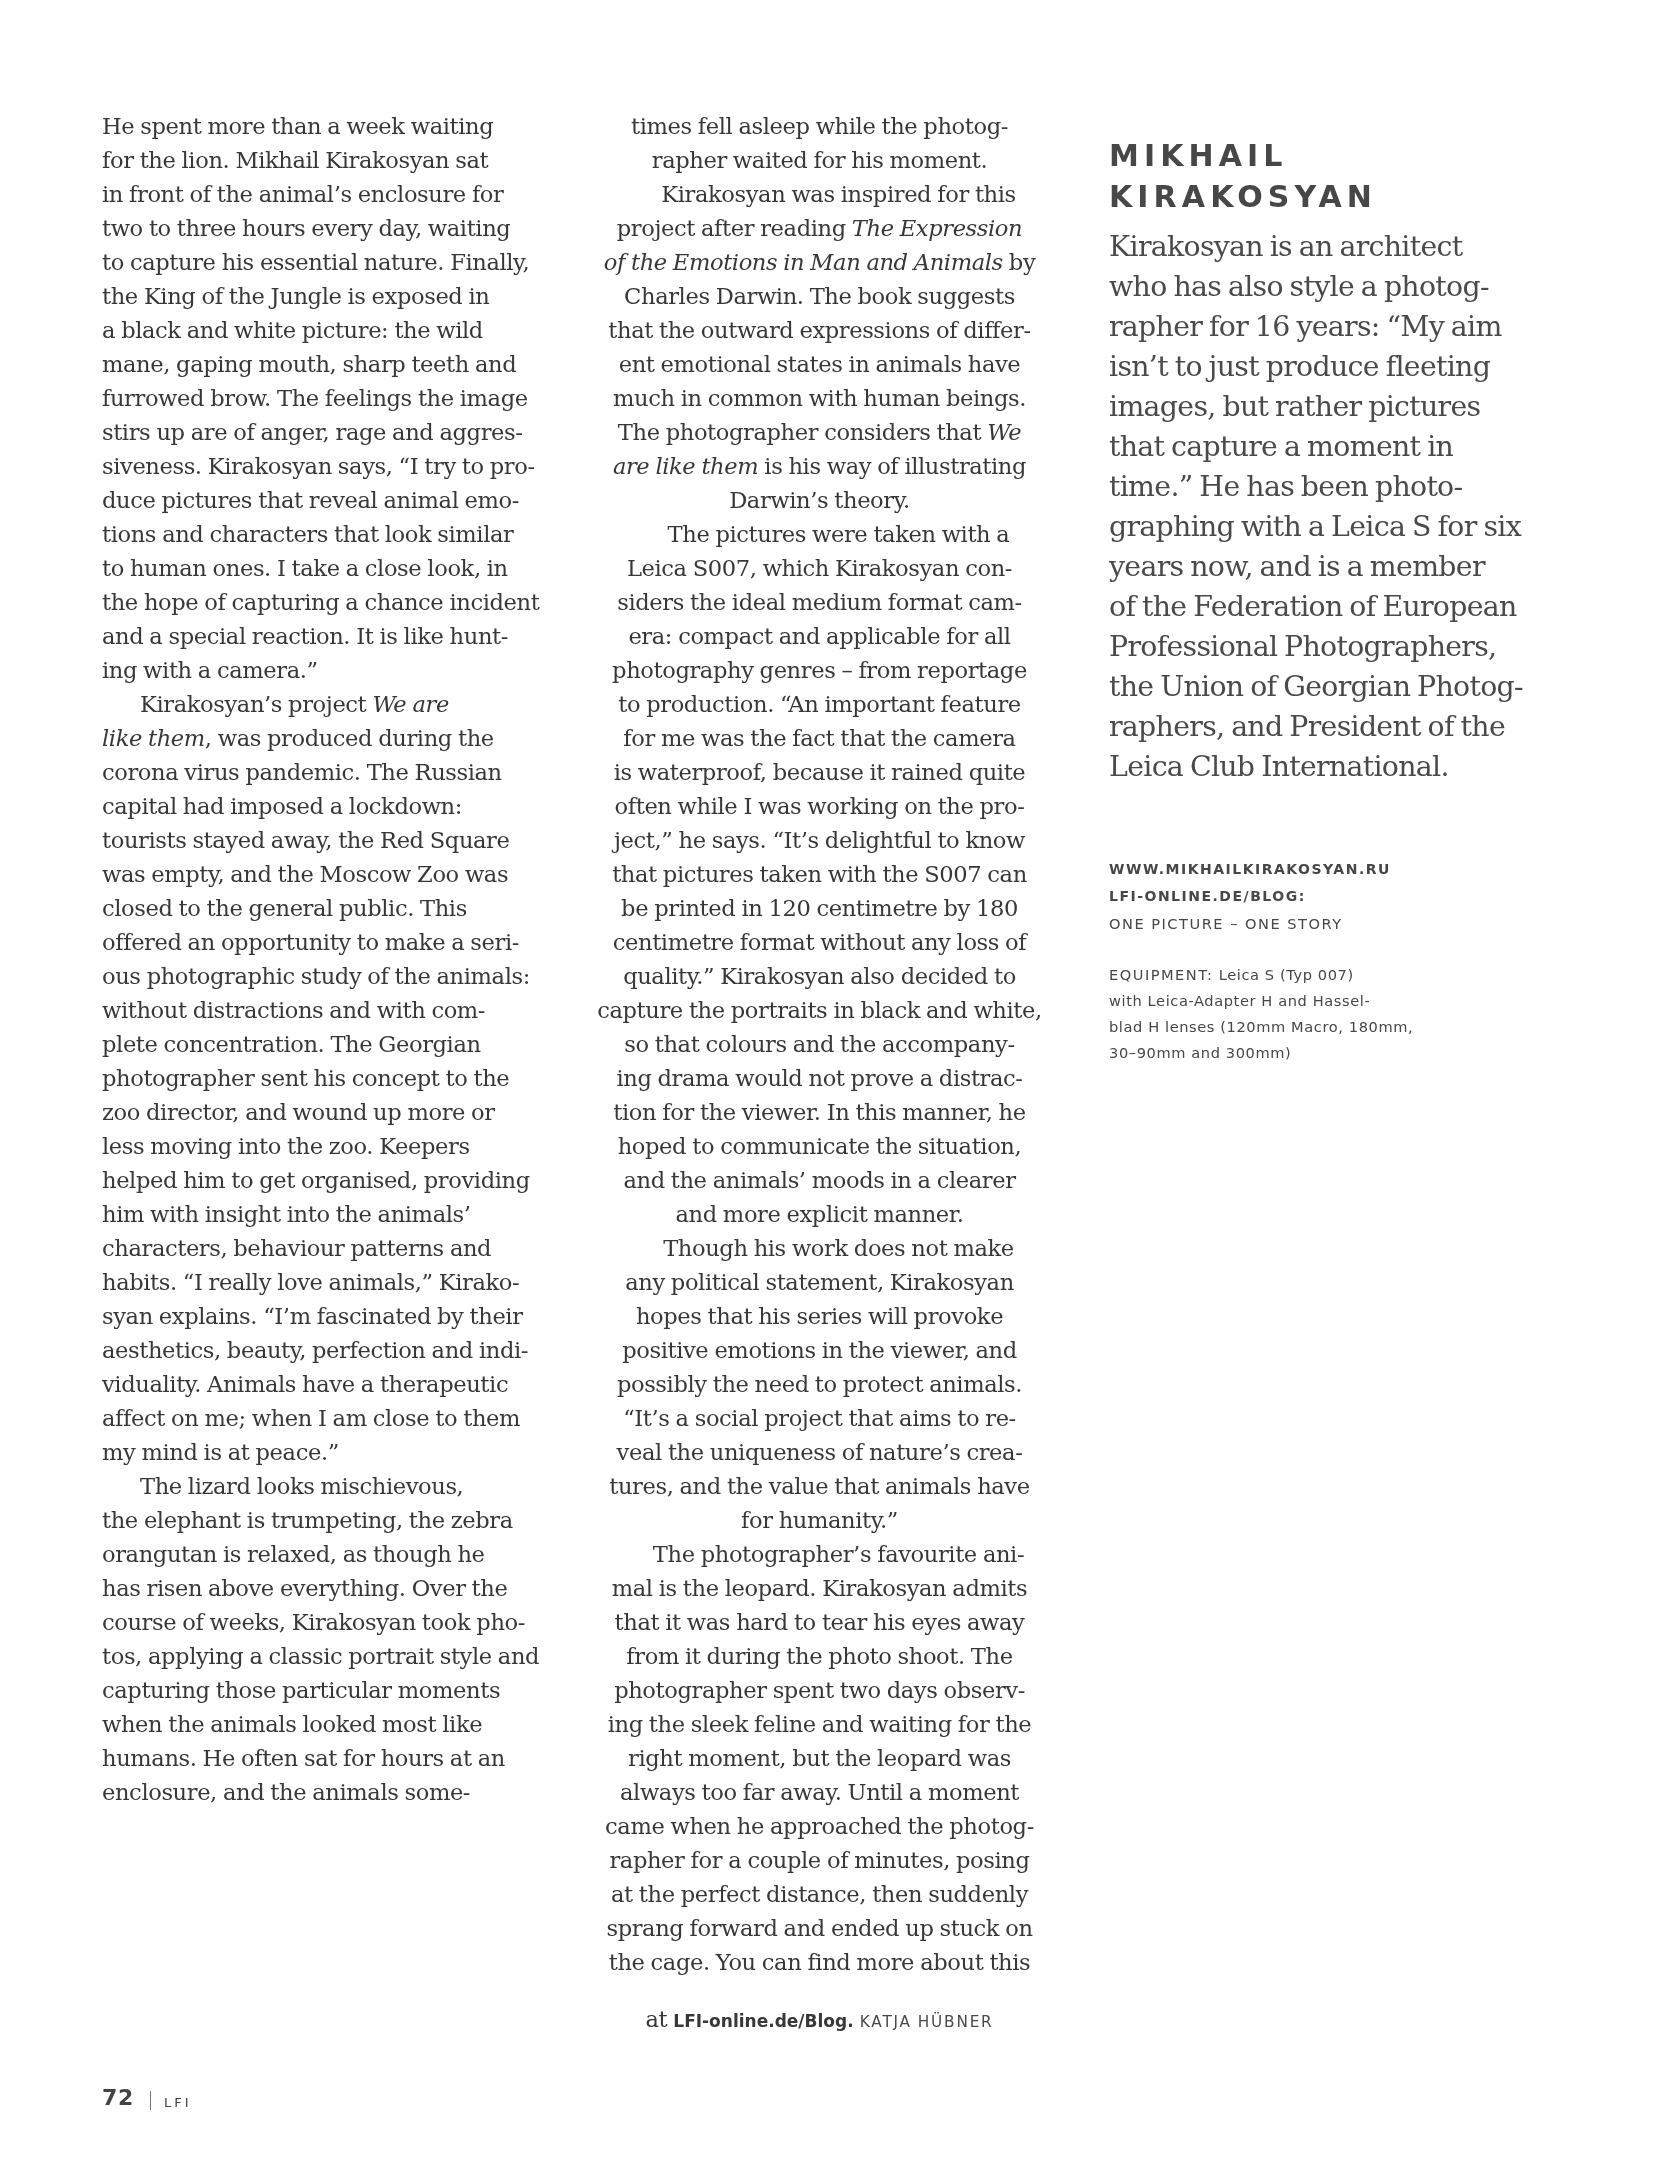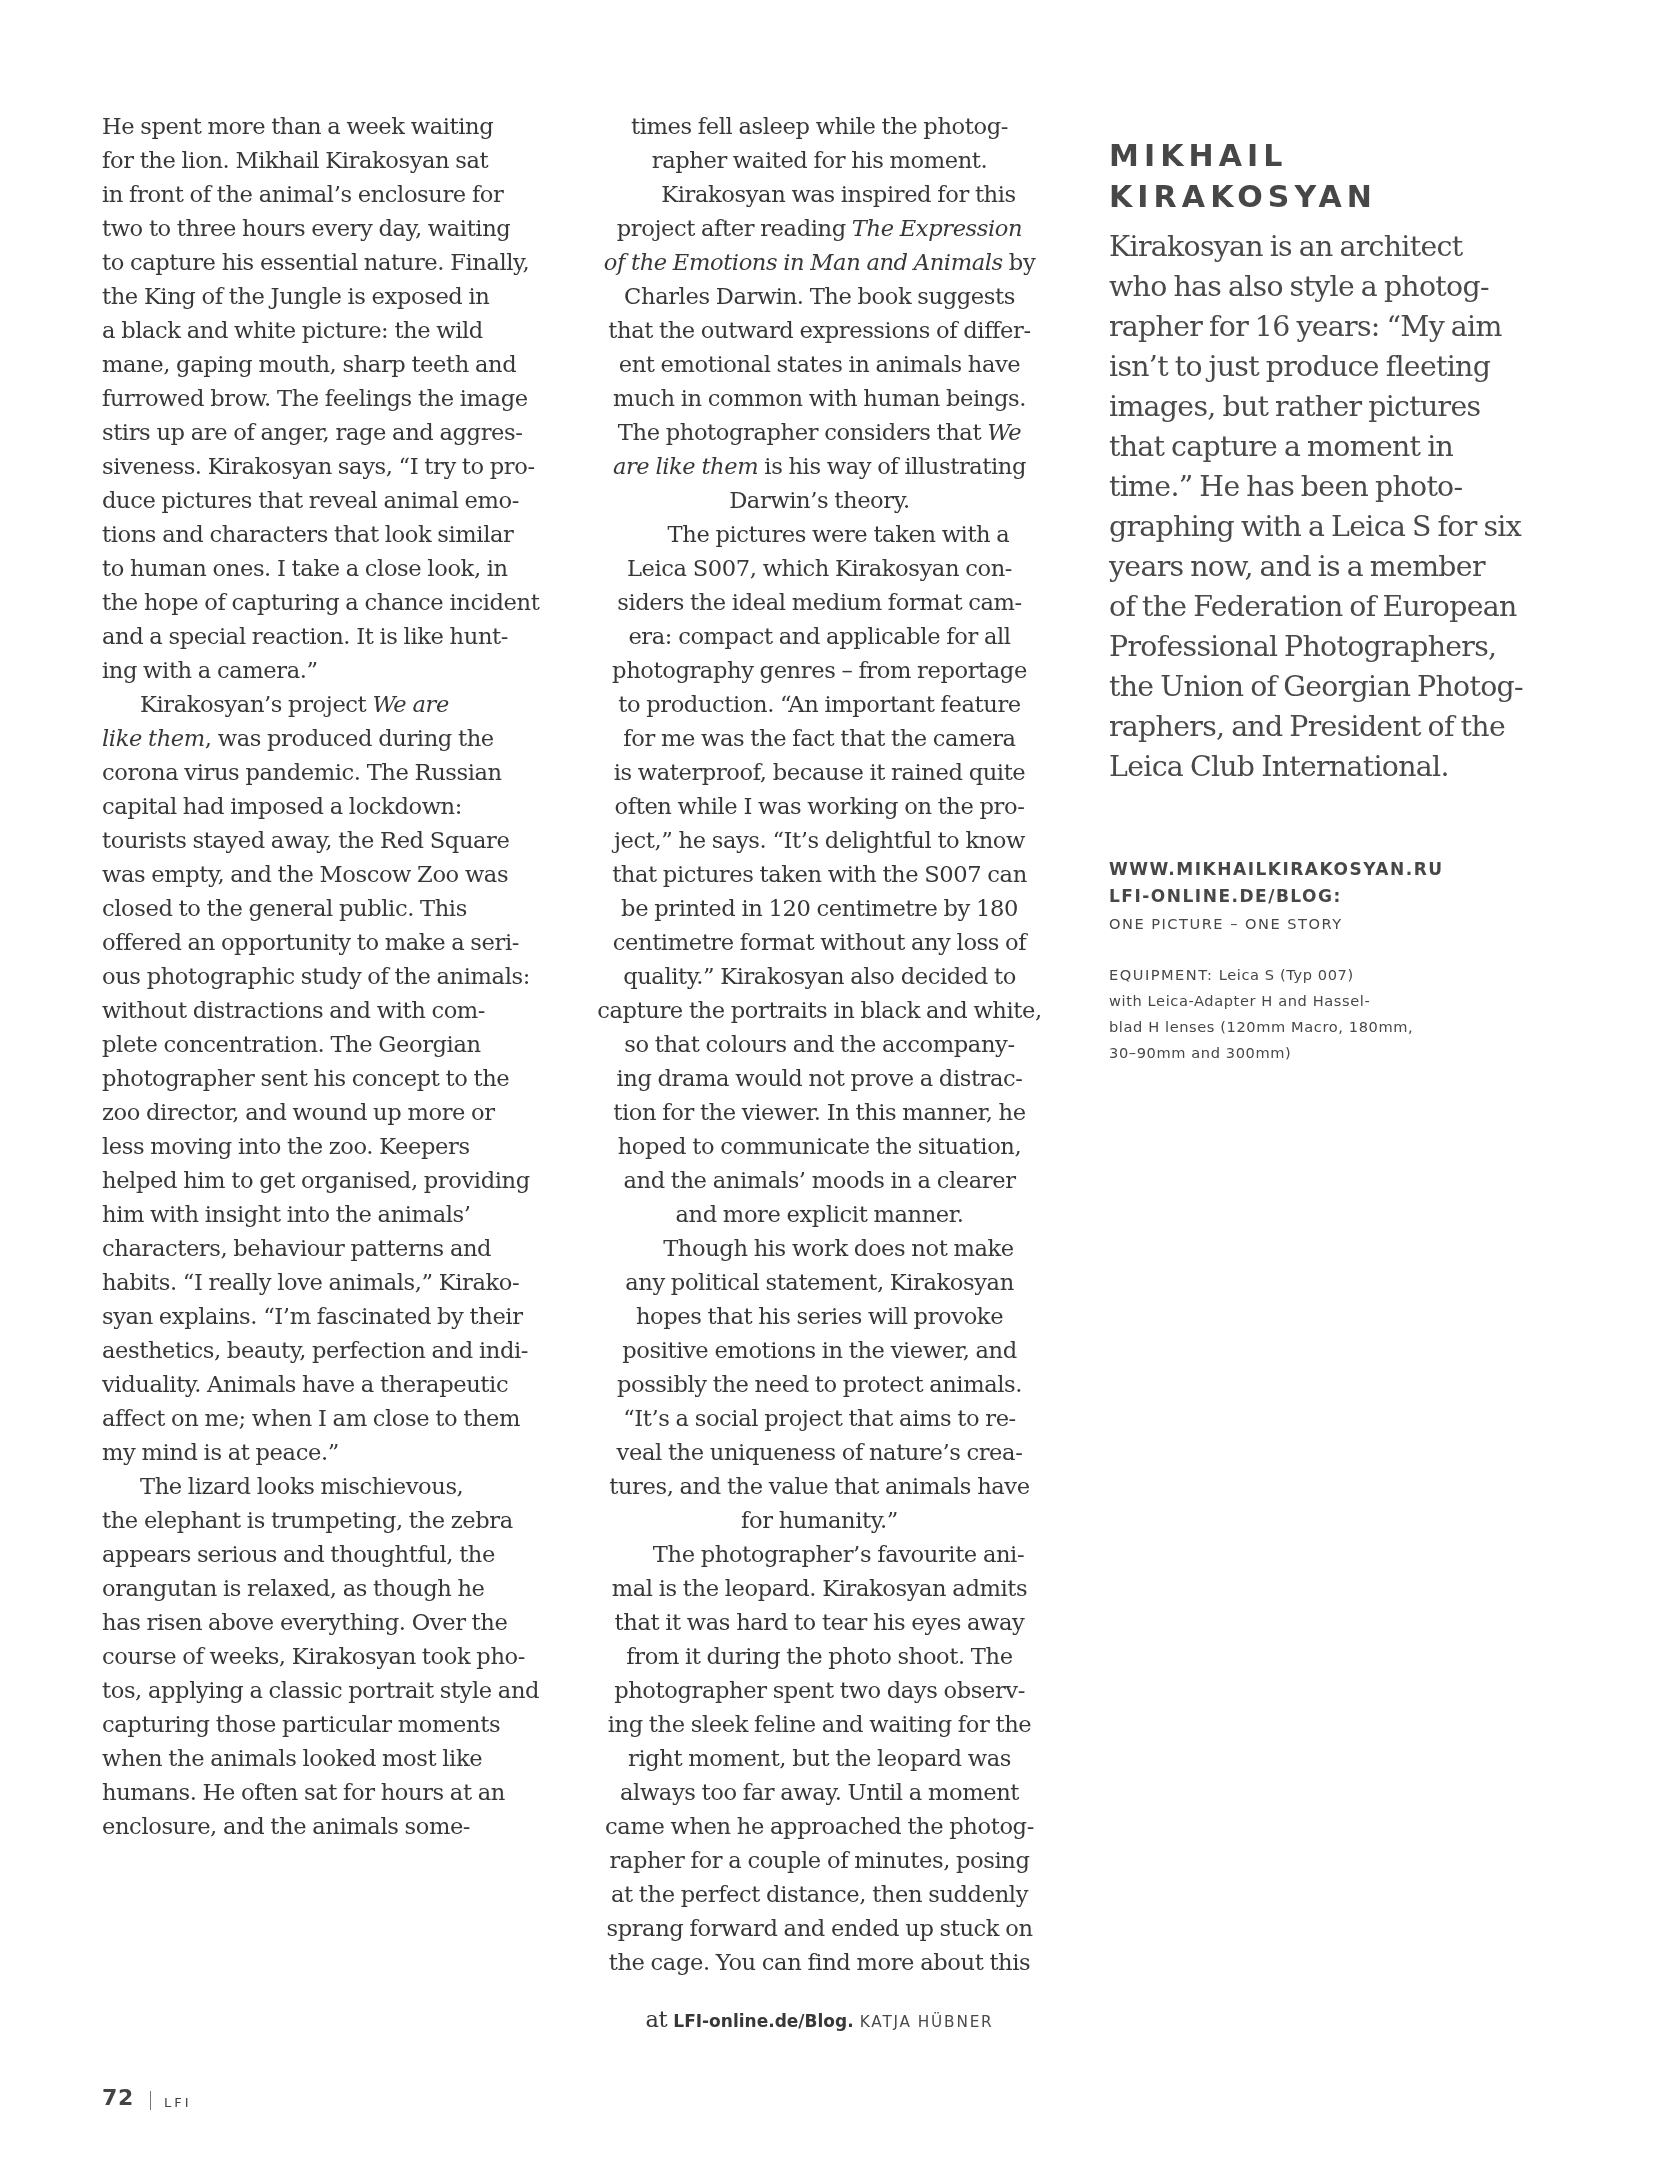--- a/index.html
+++ b/index.html
@@ -20,21 +20,21 @@
       font-family: "DejaVu Sans", "Liberation Sans", sans-serif; font-weight: bold;
       font-size: 30px; line-height: 41px; letter-spacing: 5.1px; color: #474747; margin-top: 26px;
     }
     .sb-bio {
       margin-top: 10.2px;
       font-family: "DejaVu Serif", "Liberation Serif", serif;
       font-size: 28.4px; line-height: 40px; color: #4a4a4a;
       letter-spacing: -0.7px; word-spacing: -1.5px;
     }
     .sb-links { margin-top: 69px; font-family: "DejaVu Sans", "Liberation Sans", sans-serif; color: #474747; }
-    .sb-url { font-weight: bold; font-size: 17px; letter-spacing: 1.5px; line-height: 27px; }
+    .sb-url { font-weight: bold; font-size: 14px; letter-spacing: 1.5px; line-height: 27px; }
     .sb-plain { font-size: 14.6px; letter-spacing: 1.5px; line-height: 27px; }
     .sb-equip { margin-top: 25px; font-size: 14.6px; line-height: 26px; letter-spacing: 0.6px; }
     .sb-equip .label { letter-spacing: 1.5px; }
     .byline-bold { font-family: "DejaVu Sans", "Liberation Sans", sans-serif; font-weight: bold; font-size: 17px; letter-spacing: 0; }
     .byline-author { font-family: "DejaVu Sans", "Liberation Sans", sans-serif; font-size: 15.3px; letter-spacing: 1.8px; color: #4a4a4a; }
     .folio { position: absolute; left: 102px; top: 2085px; font-family: "DejaVu Sans", "Liberation Sans", sans-serif; color: #444; display: flex; align-items: flex-end; }
     .folio .num { font-weight: bold; font-size: 22px; letter-spacing: 0.7px; }
     .folio .sep { width: 1.1px; height: 19px; background: #777; margin: 4.4px 13px 0 16px; }
     .folio .mag { font-size: 13px; letter-spacing: 2.9px; margin-top: 2.9px; }
   </style>
@@ -77,21 +77,20 @@
     <span class="line"><span>him with insight into the animals’</span></span>
     <span class="line"><span>characters, behaviour patterns and</span></span>
     <span class="line"><span>habits. “I really love animals,” Kirako-</span></span>
     <span class="line"><span>syan explains. “I’m fascinated by their</span></span>
     <span class="line"><span>aesthetics, beauty, perfection and indi-</span></span>
     <span class="line"><span>viduality. Animals have a therapeutic</span></span>
     <span class="line"><span>affect on me; when I am close to them</span></span>
     <span class="line"><span>my mind is at peace.”</span></span>
     <span class="line indent"><span>The lizard looks mischievous,</span></span>
     <span class="line"><span>the elephant is trumpeting, the zebra</span></span>
-    <span class="line"><span>appears serious and thoughtful, the</span></span>
     <span class="line"><span>orangutan is relaxed, as though he</span></span>
     <span class="line"><span>has risen above everything. Over the</span></span>
     <span class="line"><span>course of weeks, Kirakosyan took pho-</span></span>
     <span class="line"><span>tos, applying a classic portrait style and</span></span>
     <span class="line"><span>capturing those particular moments</span></span>
     <span class="line"><span>when the animals looked most like</span></span>
     <span class="line"><span>humans. He often sat for hours at an</span></span>
     <span class="line"><span>enclosure, and the animals some-</span></span>
   </div>
 <div class="col col2">

